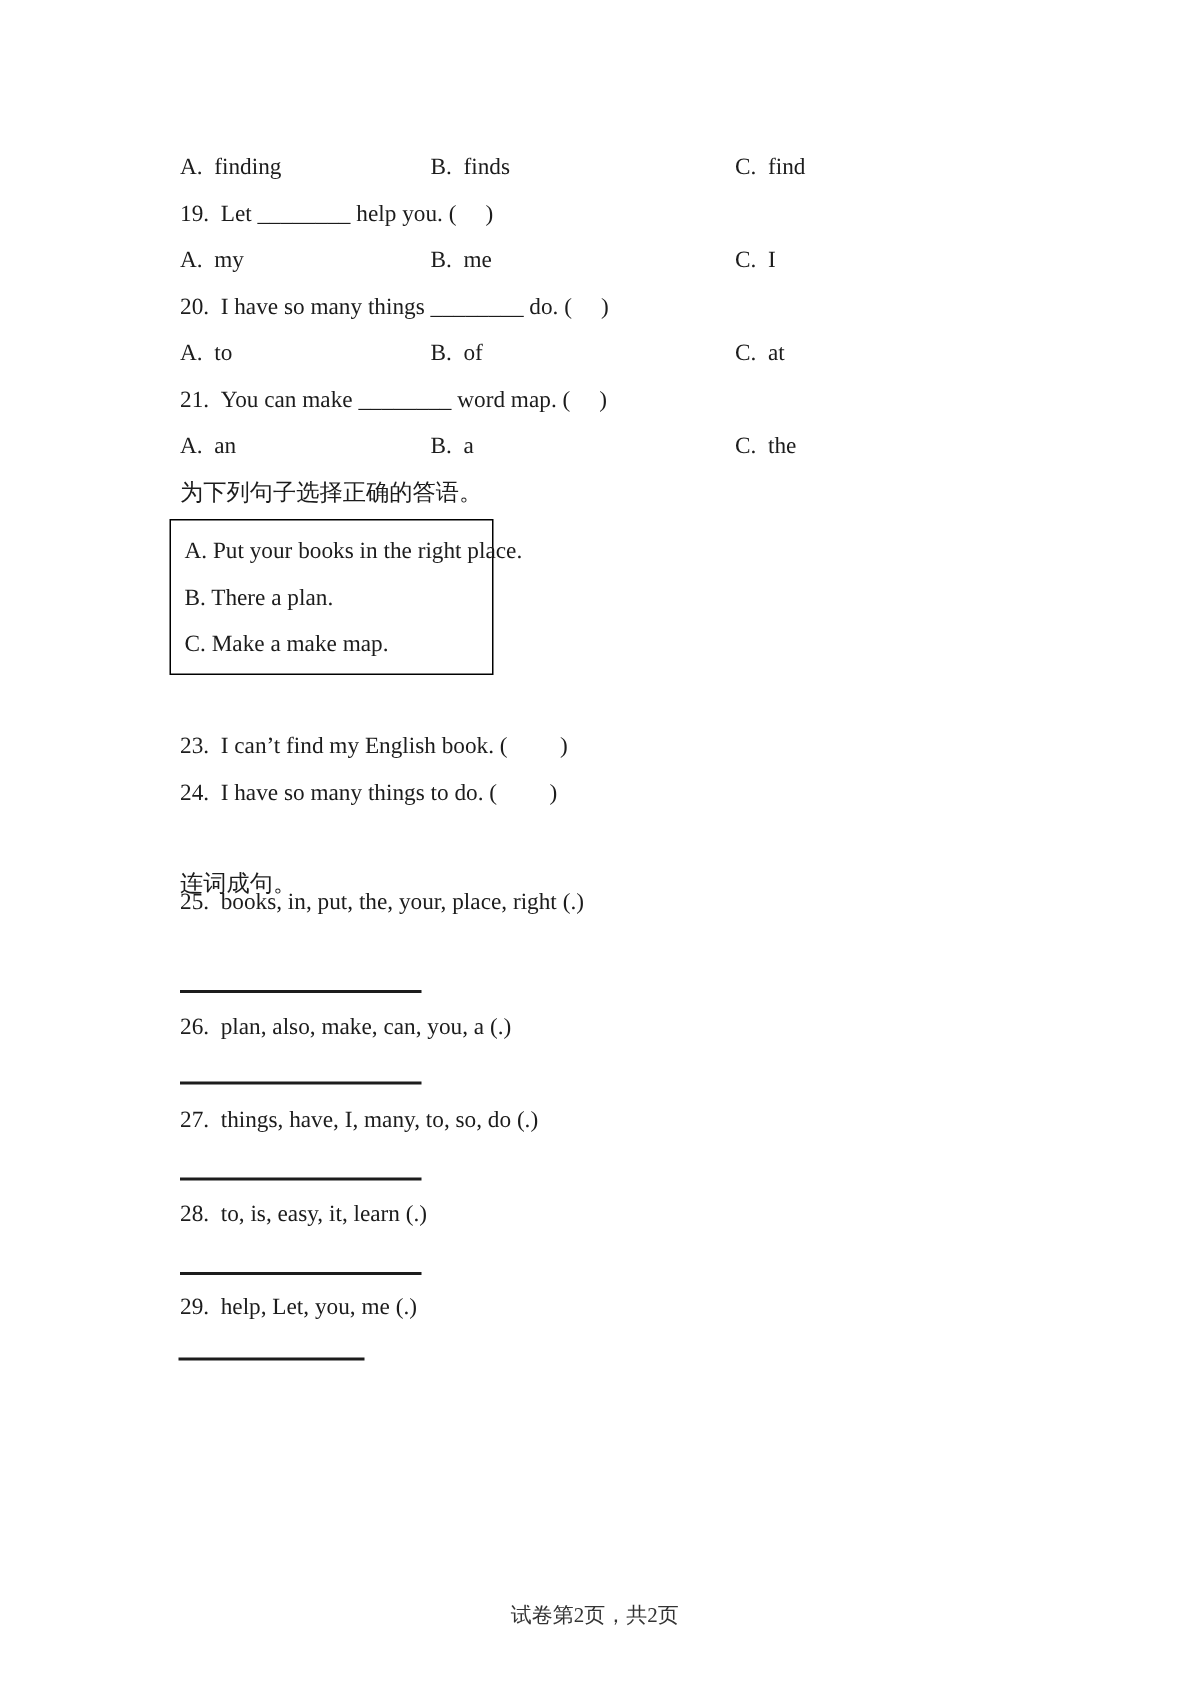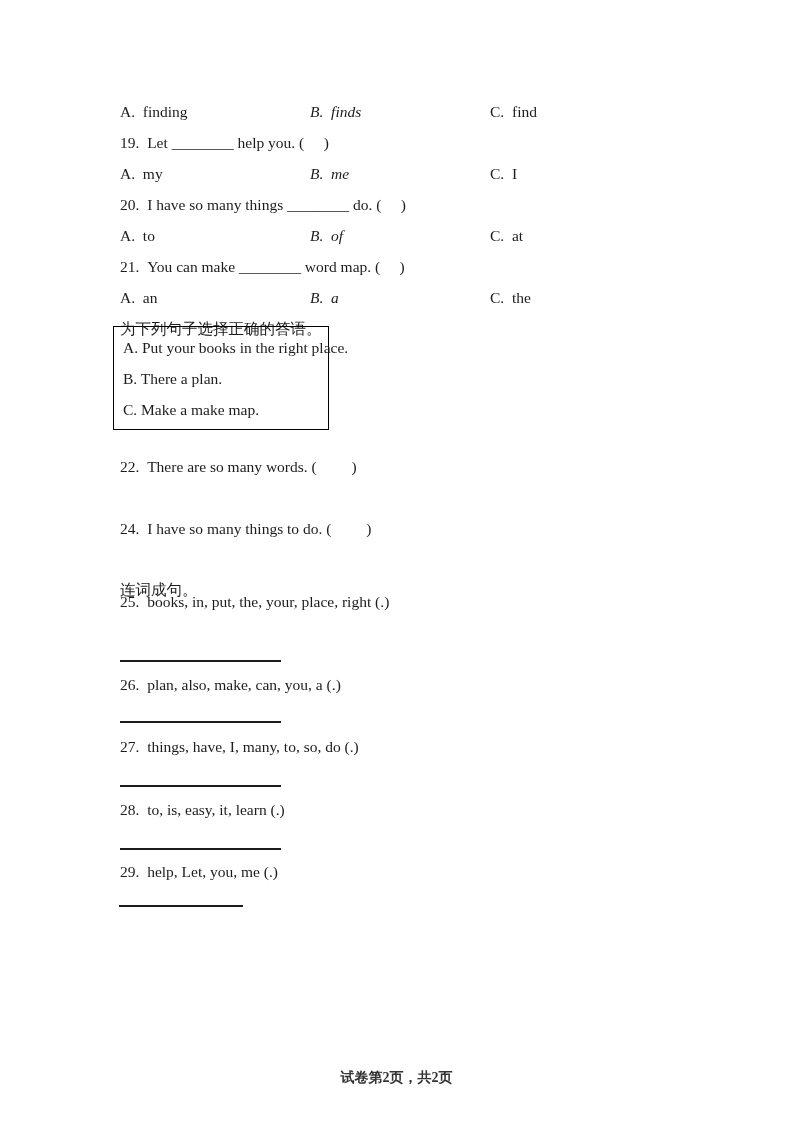--- a/index.html
+++ b/index.html
@@ -27,26 +27,26 @@
     position: absolute;
     left: 0;
     width: 100%;
     line-height: 20px;
   }
   .row .col {
     position: absolute;
     white-space: pre;
   }
   .row .col-a { left: 120px; }
-  .row .col-b { left: 310px; font-style: italic; }
+  .row .col-b { left: 287px; }
   .row .col-c { left: 490px; }
   .answer-bank {
     position: absolute;
     left: 113px;
-    top: 326px;
+    top: 346px;
     width: 216px;
     height: 104px;
     border: 1.5px solid #000000;
     box-sizing: border-box;
   }
   .bank-line {
     position: absolute;
     left: 9px;
     line-height: 20px;
     white-space: pre;
@@ -58,21 +58,20 @@
   }
   .footer {
     position: absolute;
     top: 1069px;
     left: 0;
     width: 100%;
     text-align: center;
     font-size: 14px;
     color: #333333;
     line-height: 18px;
-    font-weight: bold;
   }
 </style>
 </head>
 <body>
 
 <div class="page">
 
   <div class="row" style="top:102px">
     <span class="col col-a">A.&nbsp;&nbsp;finding</span>
     <span class="col col-b">B.&nbsp;&nbsp;finds</span>
@@ -104,21 +103,21 @@
   </div>
 
   <div class="line" style="top:319px">为下列句子选择正确的答语。</div>
 
   <div class="answer-bank">
     <div class="bank-line" style="top:11px">A. Put your books in the right place.</div>
     <div class="bank-line" style="top:42px">B. There a plan.</div>
     <div class="bank-line" style="top:73px">C. Make a make map.</div>
   </div>
 
-  <div class="line" style="top:457px">22.&nbsp;&nbsp;There are so many words. (&nbsp;&nbsp;&nbsp;&nbsp;&nbsp;&nbsp;&nbsp;&nbsp;&nbsp;)</div>
+  <div class="line" style="top:488px">23.&nbsp;&nbsp;I can’t find my English book. (&nbsp;&nbsp;&nbsp;&nbsp;&nbsp;&nbsp;&nbsp;&nbsp;&nbsp;)</div>
   <div class="line" style="top:519px">24.&nbsp;&nbsp;I have so many things to do. (&nbsp;&nbsp;&nbsp;&nbsp;&nbsp;&nbsp;&nbsp;&nbsp;&nbsp;)</div>
 
   <div class="line" style="top:580px">连词成句。</div>
 
   <div class="line" style="top:592px">25.&nbsp;&nbsp;books, in, put, the, your, place, right (.)</div>
   <div class="blank-rule" style="top:660px; left:120px; width:161px"></div>
 
   <div class="line" style="top:675px">26.&nbsp;&nbsp;plan, also, make, can, you, a (.)</div>
   <div class="blank-rule" style="top:721px; left:120px; width:161px"></div>
 

